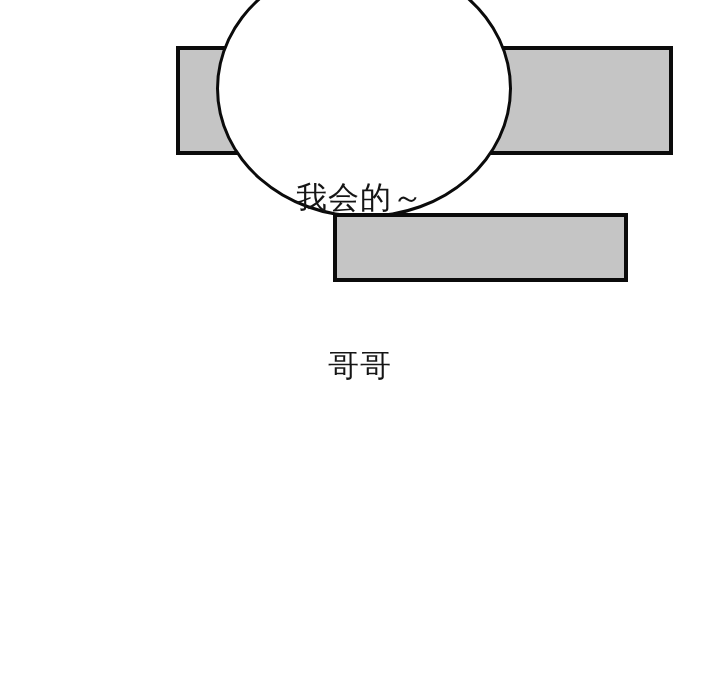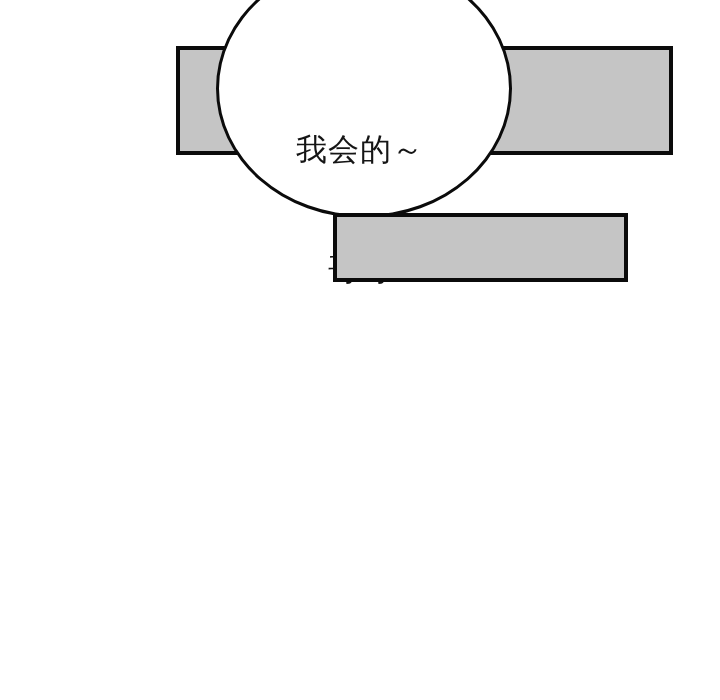--- a/index.html
+++ b/index.html
@@ -55,20 +55,21 @@
     text-align: center;
     z-index: 3;
     font-size: 31px;
     line-height: 40px;
     letter-spacing: 1px;
     color: #151515;
     white-space: pre;
   }
   .bubble-text .line {
     display: block;
+    margin-top: 48px;
   }
 </style>
 </head>
 <body>
 
 <div class="canvas">
 
   <div class="panel-rect panel-top"></div>
 
   <div class="speech-bubble"></div>

